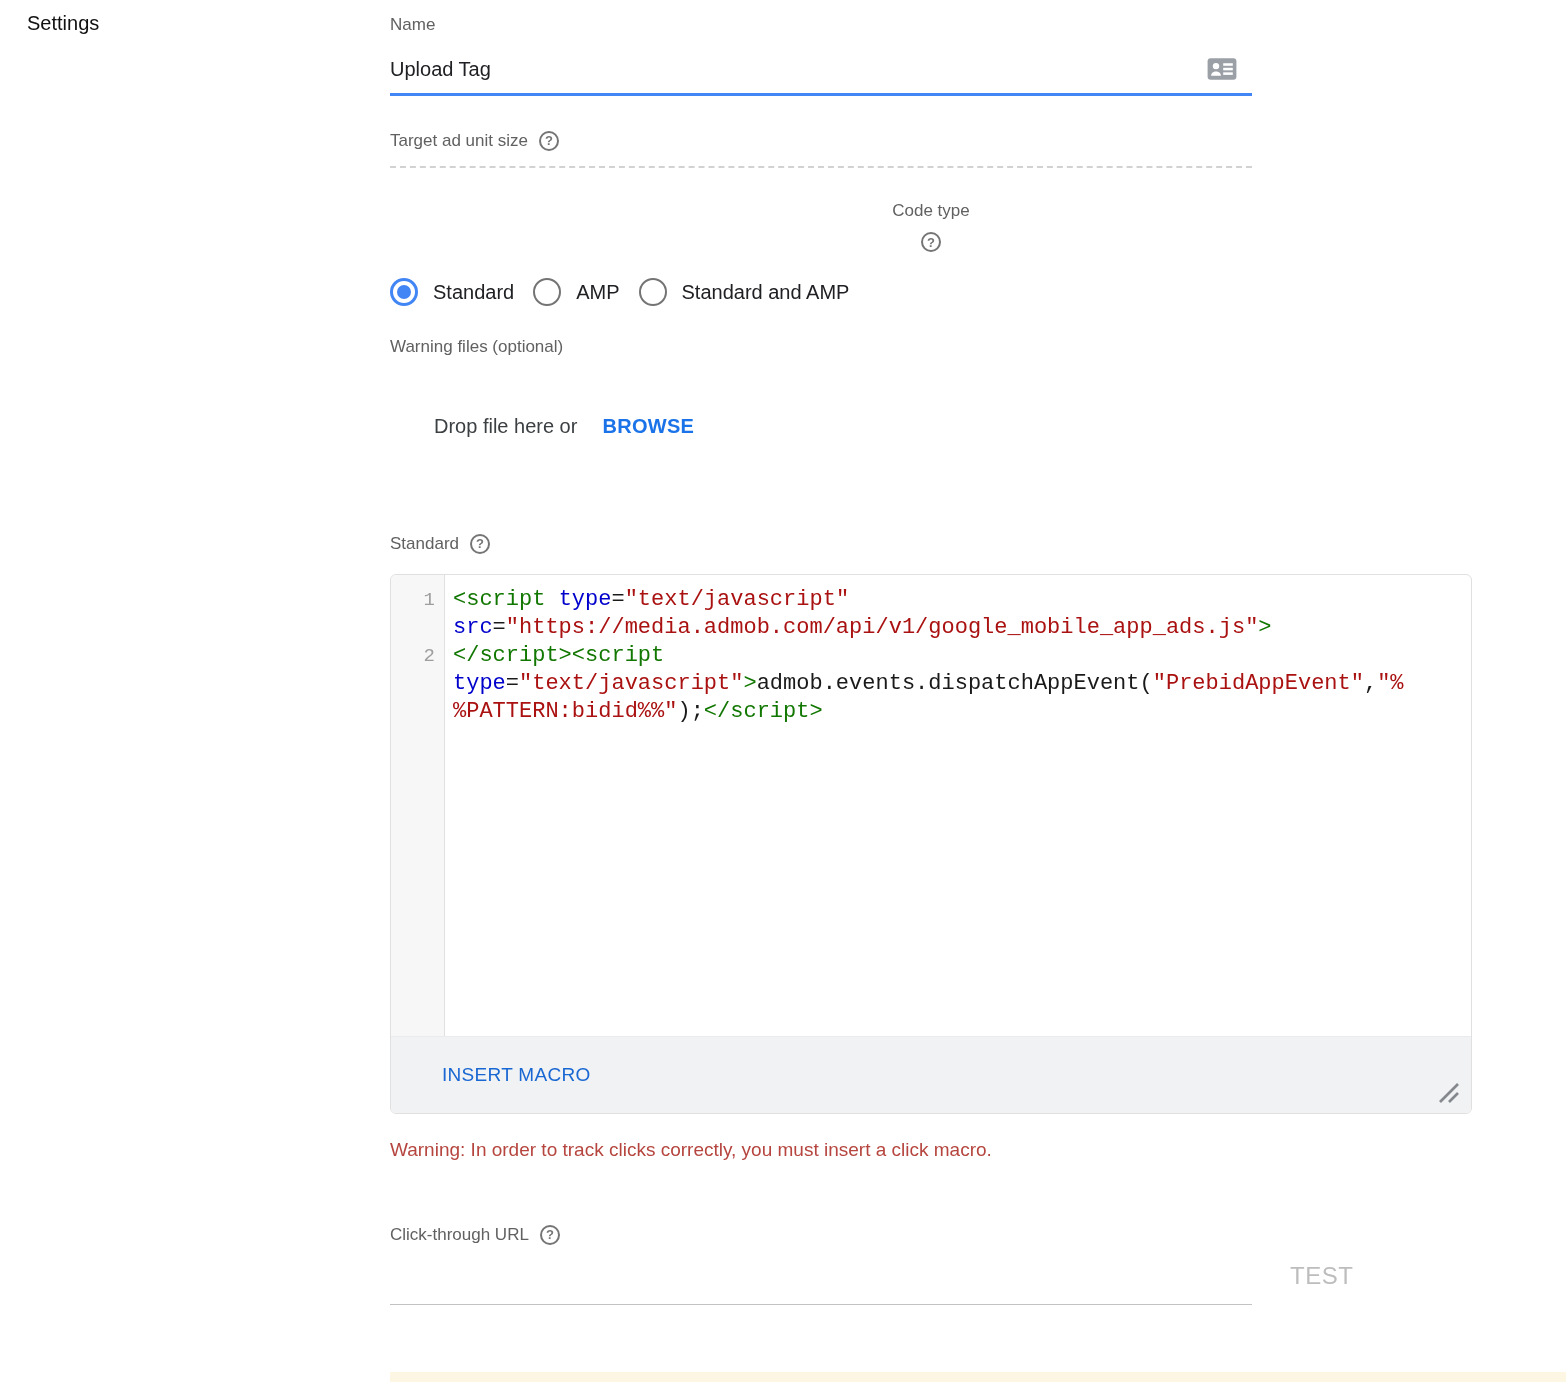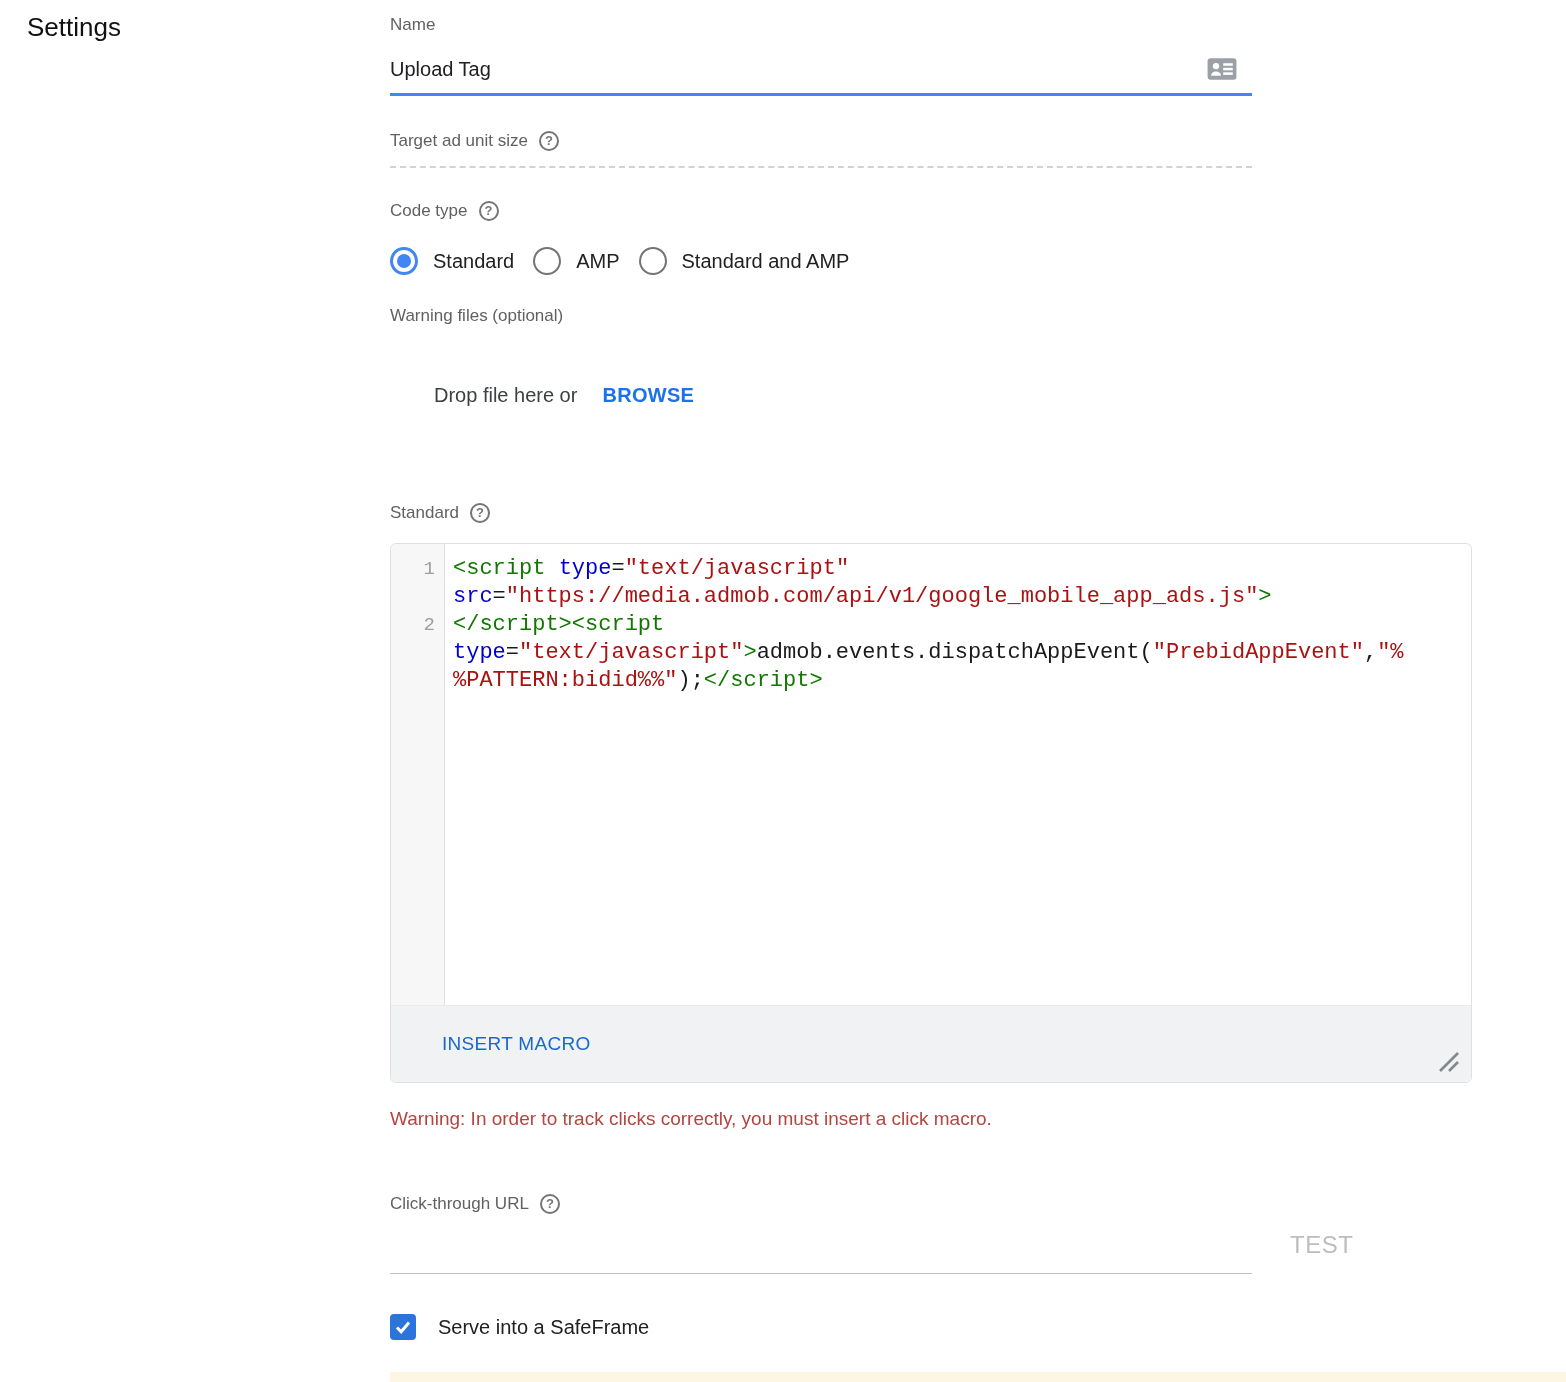--- a/index.html
+++ b/index.html
@@ -3,21 +3,21 @@
 <meta charset="utf-8">
 <style>
   html,body{margin:0;padding:0;}
   body{
     width:1566px;height:1382px;position:relative;overflow:hidden;
     background:#ffffff;color:#202124;
     font-family:"Liberation Sans",sans-serif;
   }
   .page-title{
     position:absolute;left:27px;top:12px;
-    font-size:26px;font-weight:500;color:#111;
+    font-size:20px;font-weight:500;color:#111;
   }
   .main-col{position:absolute;left:390px;top:0;width:1082px;}
 
   .field-label{
     display:flex;align-items:center;gap:11px;
     font-size:17px;line-height:21px;color:#616161;
   }
   .help-icon{
     width:20px;height:20px;box-sizing:border-box;
     border:2px solid #757575;border-radius:50%;
@@ -33,21 +33,21 @@
     border-bottom:3px solid #4285f4;padding-bottom:12px;
   }
   .contact-card-icon{position:absolute;right:15px;top:0;width:30px;height:24px;cursor:pointer;}
 
   
   .target-label{margin-top:34px;}
   .target-value{margin-top:20px;font-size:20px;line-height:24px;color:#9e9e9e;}
   .dashed-rule{margin-top:15px;width:862px;border-bottom:2px dashed #d2d2d2;}
 
   
-  .codetype-label{margin-top:32px;}
+  .codetype-label{margin-top:32px;flex-direction:column;}
   .radio-row{margin-top:26px;display:flex;align-items:center;}
   .radio-item{display:flex;align-items:center;gap:15px;margin-right:19px;cursor:pointer;}
   .radio{
     width:28px;height:28px;border-radius:50%;box-sizing:border-box;
     border:2.5px solid #747474;position:relative;flex:0 0 auto;background:#fff;
   }
   .radio.selected{border:3px solid #4285f4;}
   .radio.selected::after{
     content:"";position:absolute;inset:4px;border-radius:50%;background:#4285f4;
   }
@@ -214,24 +214,16 @@
 
   <div class="field-label ctu-label">
     <span>Click-through URL</span>
     <span class="help-icon">?</span>
   </div>
   <div class="ctu-row">
     <div class="ctu-input"></div>
     <span class="test-button">TEST</span>
   </div>
 
-  <div class="safeframe-row">
-    <span class="checkbox checked">
-      <svg width="20" height="20" viewBox="0 0 20 20">
-        <polyline points="4,10.5 8.2,14.7 16,5.5" fill="none" stroke="#ffffff" stroke-width="3"></polyline>
-      </svg>
-    </span>
-    <span class="safeframe-label">Serve into a SafeFrame</span>
-  </div>
 
 </div>
 
 <div class="notice-strip"></div>
 
 </body></html>

